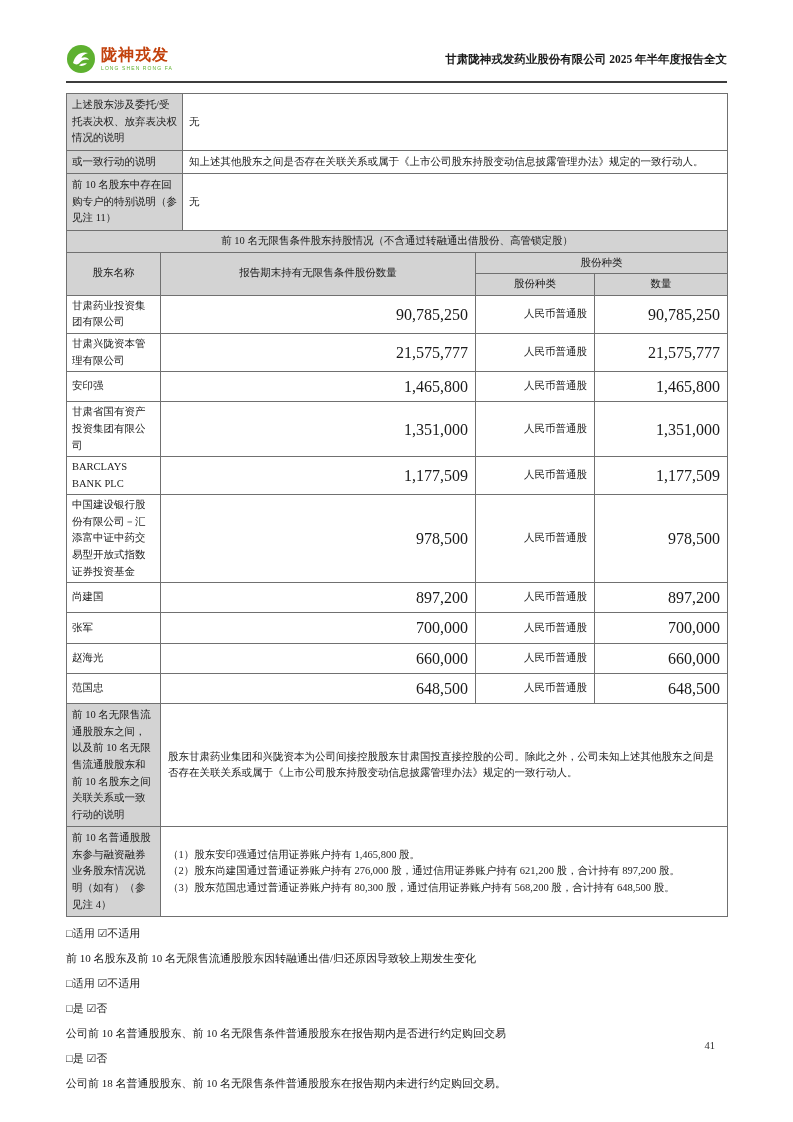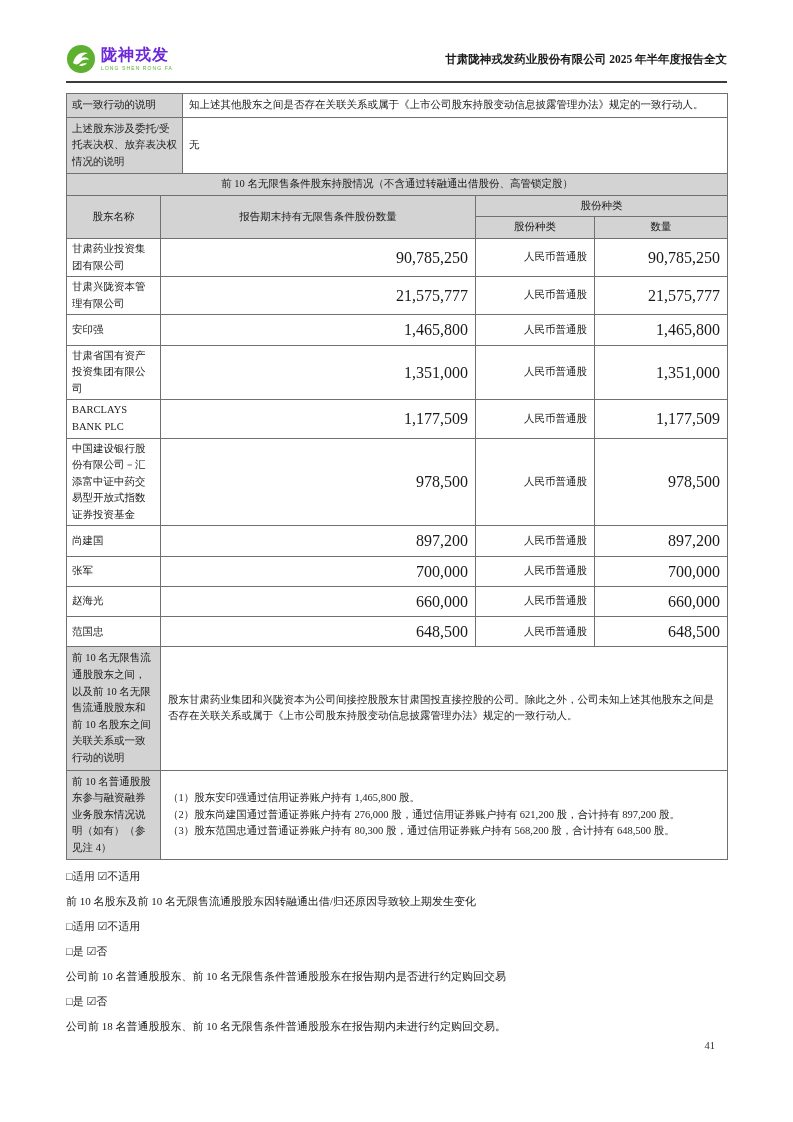--- a/index.html
+++ b/index.html
@@ -13,21 +13,21 @@
   .page { padding: 0 66px; }
 
   
   .hdr {
     display: flex; justify-content: space-between; align-items: center;
     padding-top: 44px; padding-bottom: 7px;
     border-bottom: 2.5px solid #3c3c3c;
   }
   .logo { display: flex; align-items: center; gap: 5px; }
   .logo-txt { display: flex; flex-direction: column; line-height: 1; }
-  .logo-cn { font-size: 16px; font-weight: bold; color: #6d28d9; letter-spacing: 1px; font-family: "Liberation Sans","DejaVu Sans",sans-serif; }
+  .logo-cn { font-size: 16px; font-weight: bold; color: #c2410c; letter-spacing: 1px; font-family: "Liberation Sans","DejaVu Sans",sans-serif; }
   .logo-en { font-size: 5px; color: #5eb130; letter-spacing: 1.1px; margin-top: 3px; font-family: "Liberation Sans","DejaVu Sans",sans-serif; }
   .hdr-title { font-size: 11.5px; font-weight: 600; }
 
   
   table { border-collapse: collapse; table-layout: fixed; width: 661px; }
   td { border: 1px solid #707070; font-size: 10.5px; line-height: 1.58; word-break: break-word; }
   .gray { background: #d3d3d3; }
   .tA { margin-top: 10px; }
   .tA td.lab { vertical-align: top; padding: 3px 5px; }
   .tA td.val { vertical-align: middle; padding: 3px 6px; }
@@ -71,25 +71,29 @@
     <div class="hdr-title">甘肃陇神戎发药业股份有限公司 2025 年半年度报告全文</div>
   </div>
 
   <table class="tA">
     <colgroup>
         <col style="width:116px">
         <col style="width:545px">
       </colgroup>
     <tbody>
         <tr>
+          <td class="lab gray">上述股东涉及委托/受托表决权、放弃表决权情况的说明</td>
+          <td class="val">无</td>
+        </tr>
+        <tr>
           <td class="lab gray">或一致行动的说明</td>
           <td class="val">知上述其他股东之间是否存在关联关系或属于《上市公司股东持股变动信息披露管理办法》规定的一致行动人。</td>
         </tr>
         <tr>
-          <td class="lab gray">上述股东涉及委托/受托表决权、放弃表决权情况的说明</td>
+          <td class="lab gray">前 10 名股东中存在回购专户的特别说明（参见注 11）</td>
           <td class="val">无</td>
         </tr>
       </tbody>
   </table>
 
   <table class="tB">
     <colgroup>
         <col style="width:94px">
         <col style="width:315px">
         <col style="width:119px">

